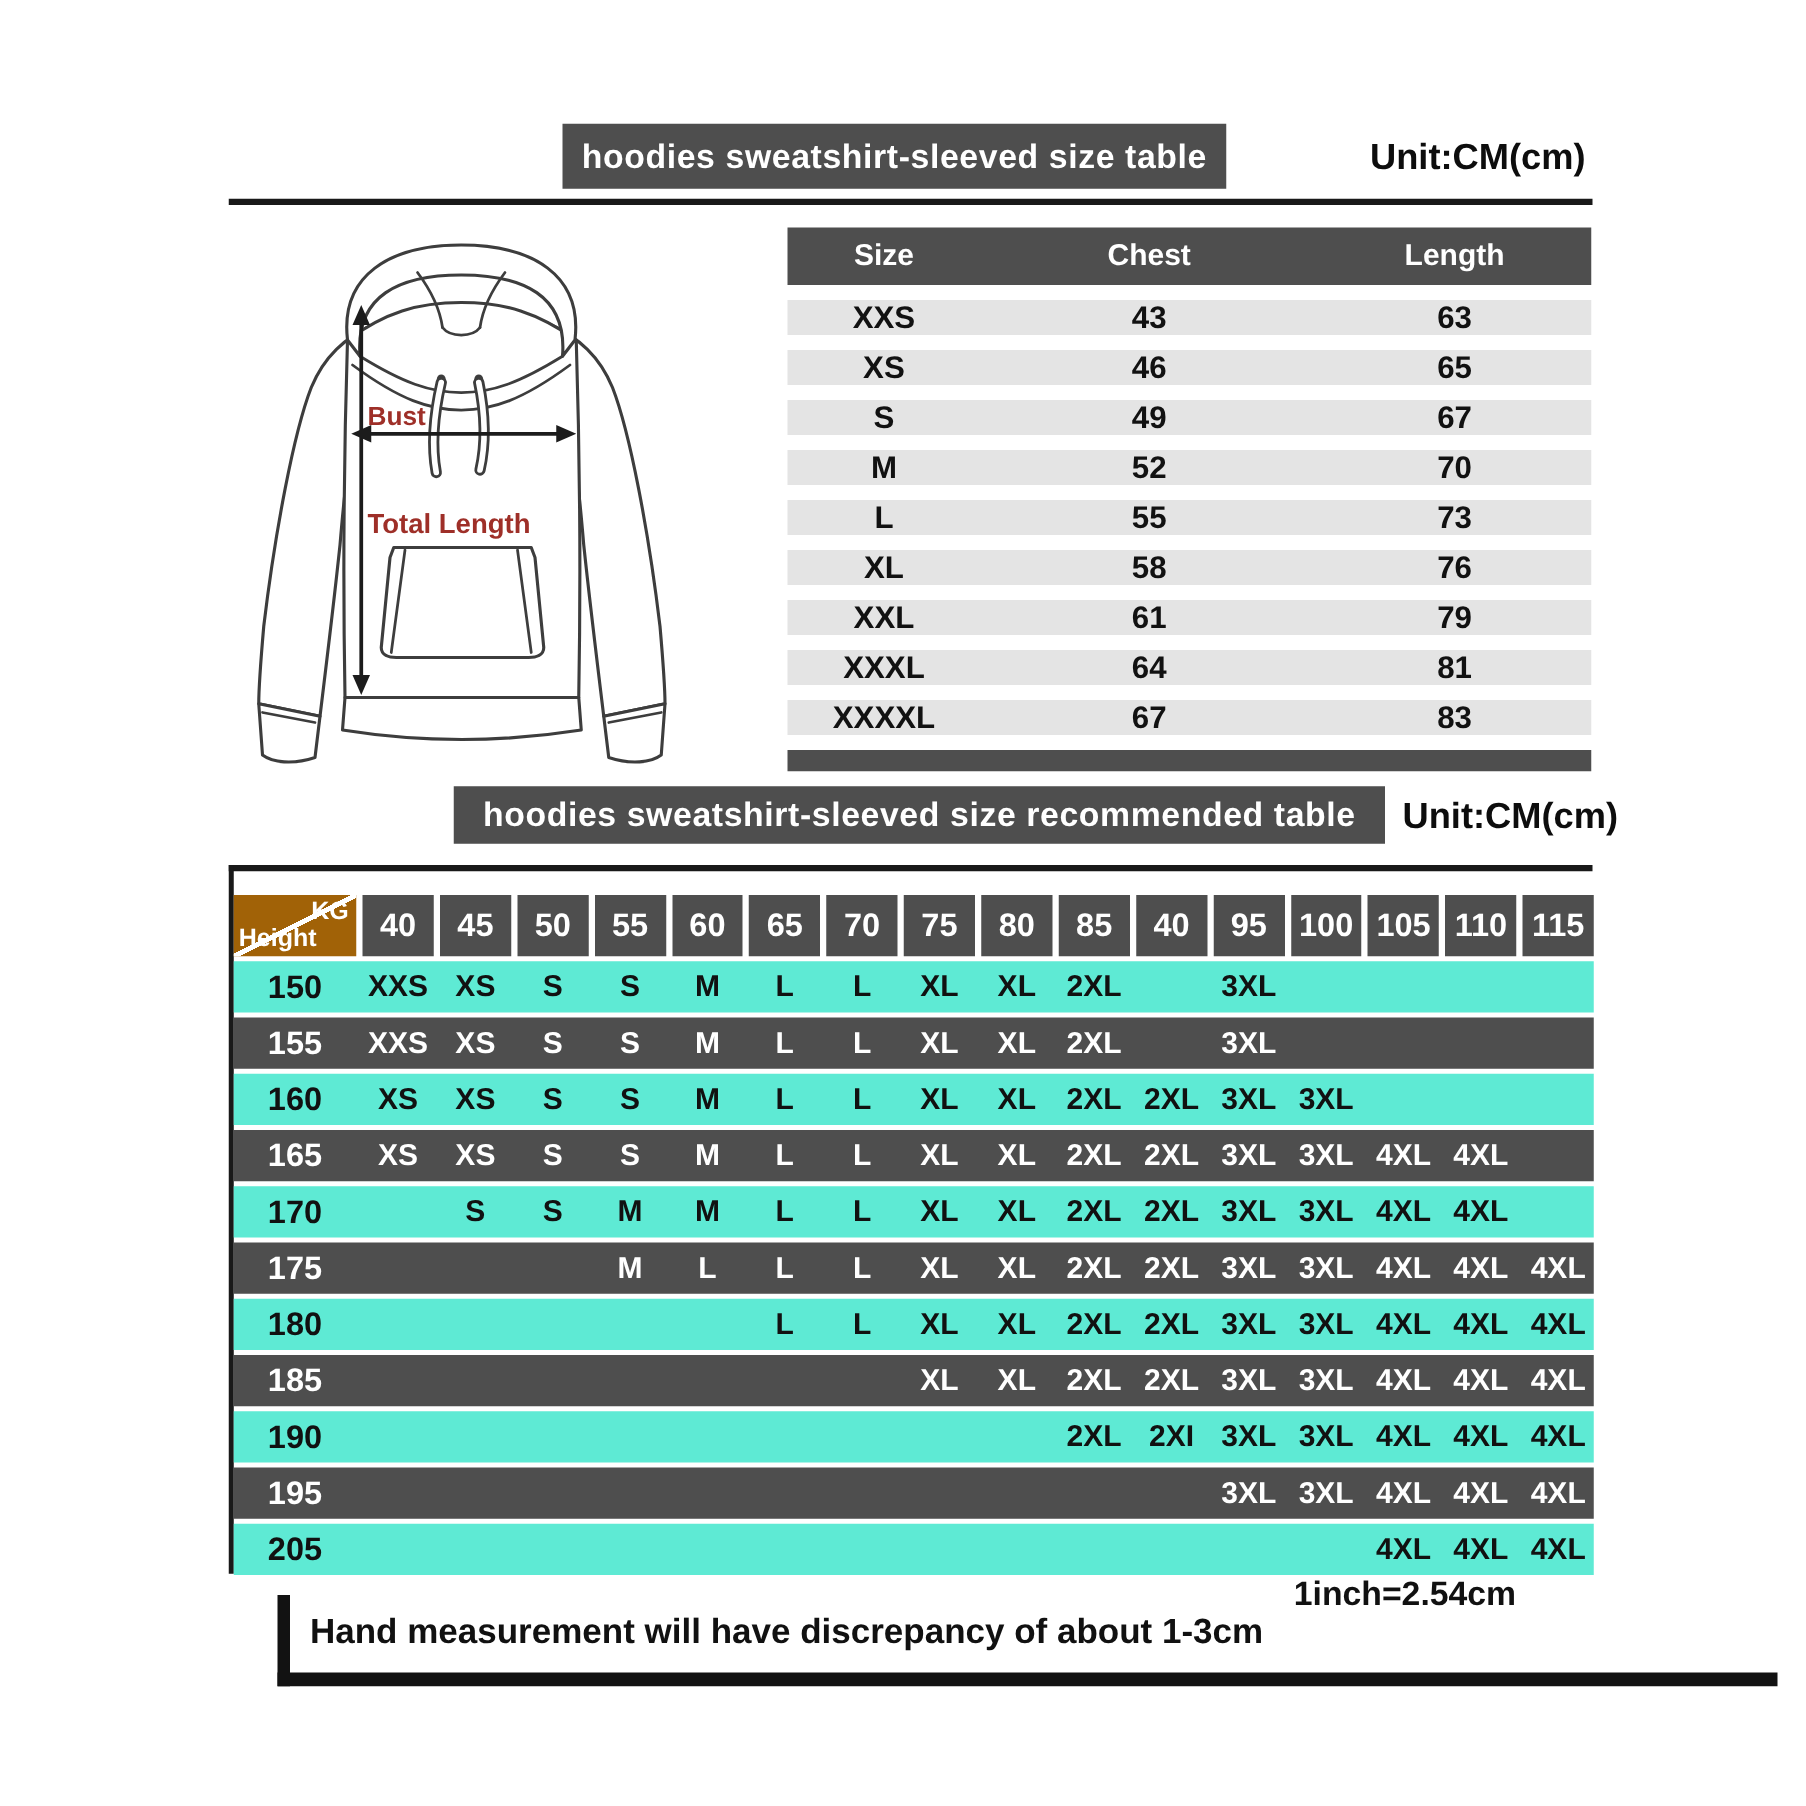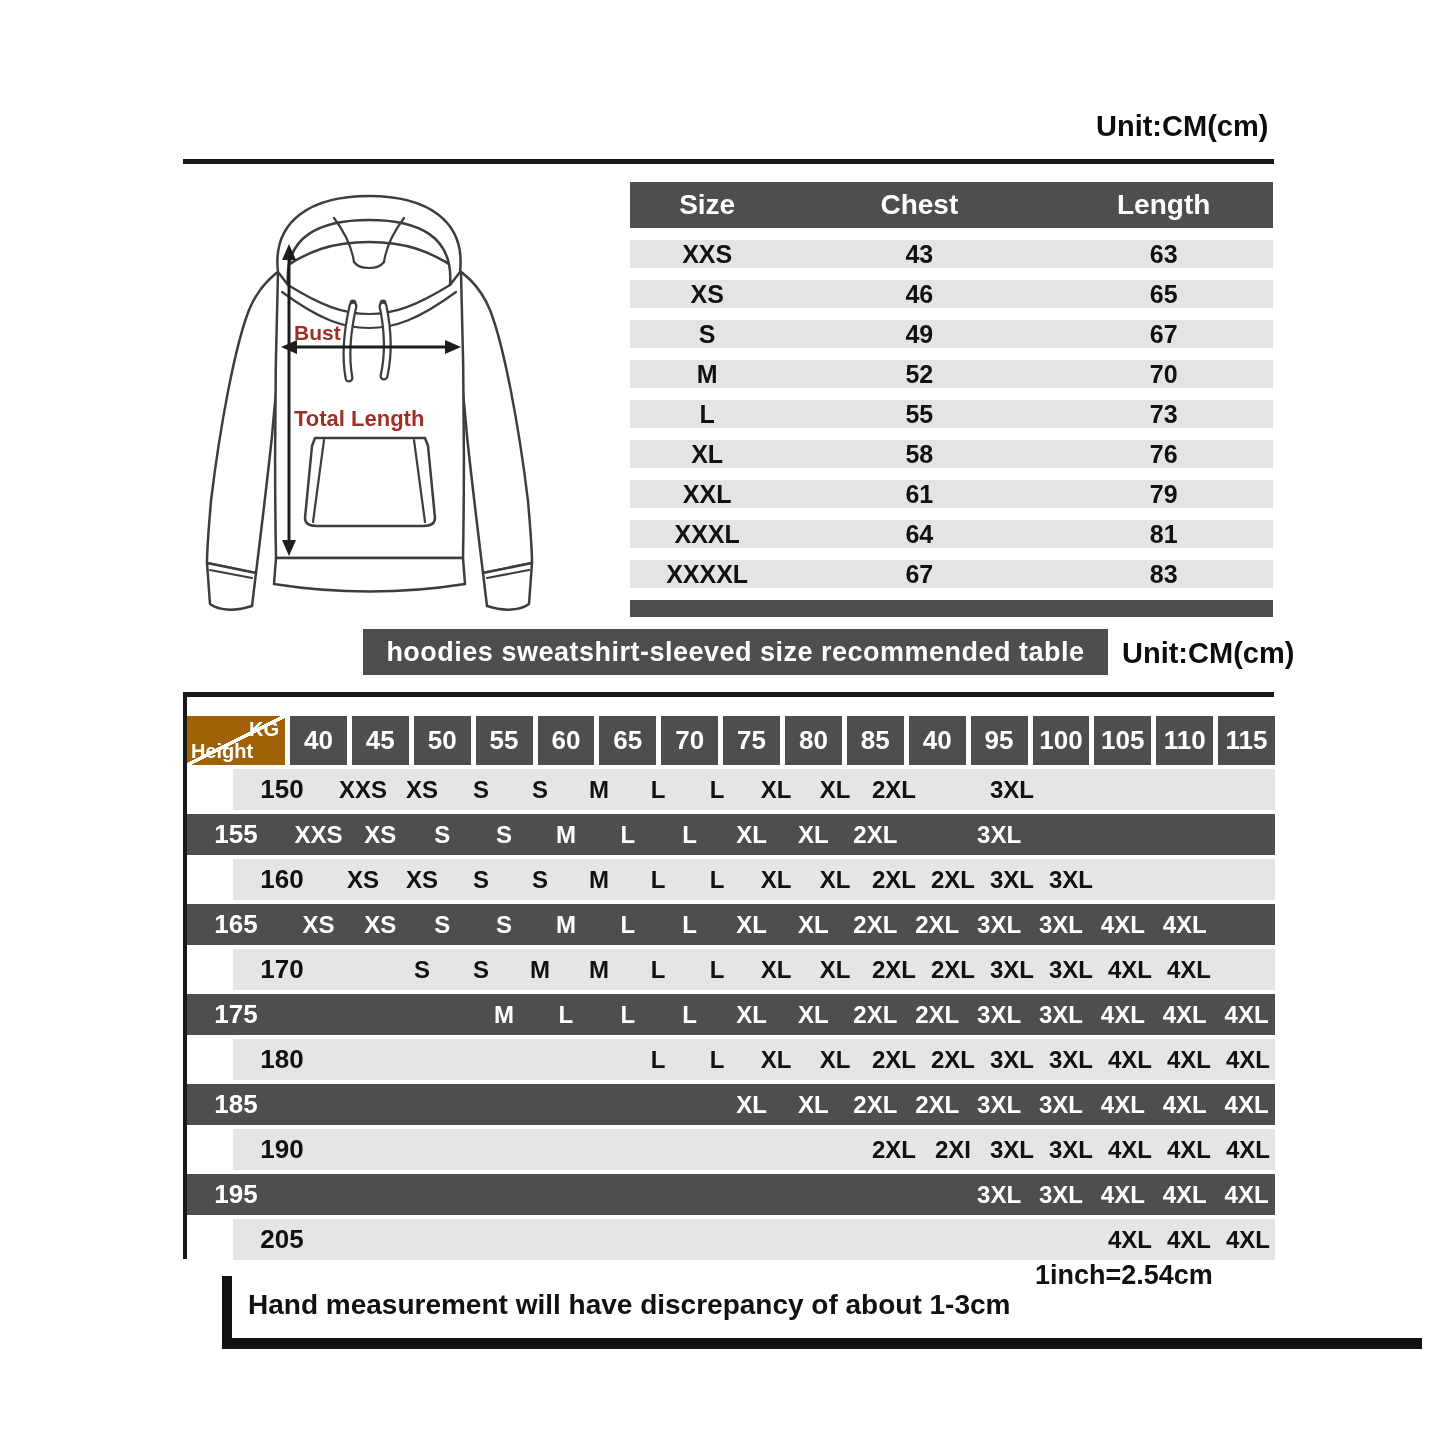--- a/index.html
+++ b/index.html
@@ -31,21 +31,21 @@
   .cordInner { fill:none; stroke:#ffffff; stroke-width:4.5; stroke-linecap:round; }
   .arrowline { stroke:#1c1c1c; stroke-width:3; }
   .arrowhead { fill:#1c1c1c; }
   .redlabel  { font:700 21px "Liberation Sans", sans-serif; fill:#9e2f28; }
   .redlabel2 { font:700 22px "Liberation Sans", sans-serif; fill:#9e2f28; }
 
   
   #sizeTable { left:630px; top:182px; width:643px; }
   .st-header {
     display:grid; grid-template-columns:24% 42% 34%; background:#4e4e4e; color:#fff;
-    height:46px; align-items:center; text-align:center; font-size:28px;
+    height:46px; align-items:center; text-align:center; font-size:24px;
   }
   .st-row {
     display:grid; grid-template-columns:24% 42% 34%; background:#e4e4e4;
     height:28px; margin-top:12px; align-items:center; text-align:center; font-size:25px;
   }
   .st-bottom { height:17px; background:#4e4e4e; margin-top:12px; }
 
   
   #matrix { left:187px; top:716px; width:1088px; }
   .mx-header { display:grid; grid-template-columns:98px repeat(16,1fr); gap:5px; height:49px; }
@@ -57,35 +57,36 @@
   .mx-corner .c-kg { position:absolute; top:2px; right:6px; font-size:20px; }
   .mx-corner .c-h  { position:absolute; bottom:2px; left:4px; font-size:20px; }
   .mx-corner .c-diag {
     position:absolute; inset:0;
     background:linear-gradient(to bottom right, transparent calc(50% - 2px), #fff calc(50% - 2px), #fff calc(50% + 2px), transparent calc(50% + 2px));
   }
   .mx-row {
     display:grid; grid-template-columns:98px repeat(16,1fr); gap:5px;
     height:41px; margin-top:4px; align-items:center; text-align:center; font-size:24px;
   }
-  .mx-light { background:#e5e5e5; color:#111;margin-left:46px; }
+  .mx-light { background:#5eead4; color:#111; }
   .mx-dark  { background:#4e4e4e; color:#ffffff; }
   .mx-height { font-size:26px; }
 
   
   #fvbar { left:222px; top:1276px; width:10px; height:73px; background:#121212; }
   #fhbar { left:222px; top:1338px; width:1200px; height:11px; background:#121212; }
   #fnote { left:248px; top:1289px; font-size:28px; }
   #fconv { left:1035px; top:1260px; font-size:27px; }
 </style>
 </head>
 <body>
 
 <div class="canvas">
 
+  <div id="banner1" class="abs banner">hoodies sweatshirt-sleeved size  table</div>
   <div id="unit1" class="abs unit">Unit:CM(cm)</div>
   <div id="rule1" class="abs rule"></div>
 
   <svg id="hoodie" class="abs" viewBox="0 0 395 432">
 
     <path class="garment" d="M130,72 C103,84 87,100 77,124 C63,160 48,240 39,315 C37,338 35,362 35,377 L84,387 C90,338 96,288 100,250 C102,226 104,206 106,192 Z"></path>
     <path class="garment" d="M35,377 L84,387 L80,420 C62,426 46,424 38,418 Z"></path>
     <path class="seam" d="M38,384 L80,392"></path>
     <path class="garment" d="M265,72 C292,84 308,100 318,124 C332,160 347,240 356,315 C358,338 360,362 360,377 L311,387 C305,338 299,288 295,250 C293,226 291,206 289,192 Z"></path>
     <path class="garment" d="M360,377 L311,387 L315,420 C333,426 349,424 357,418 Z"></path>

